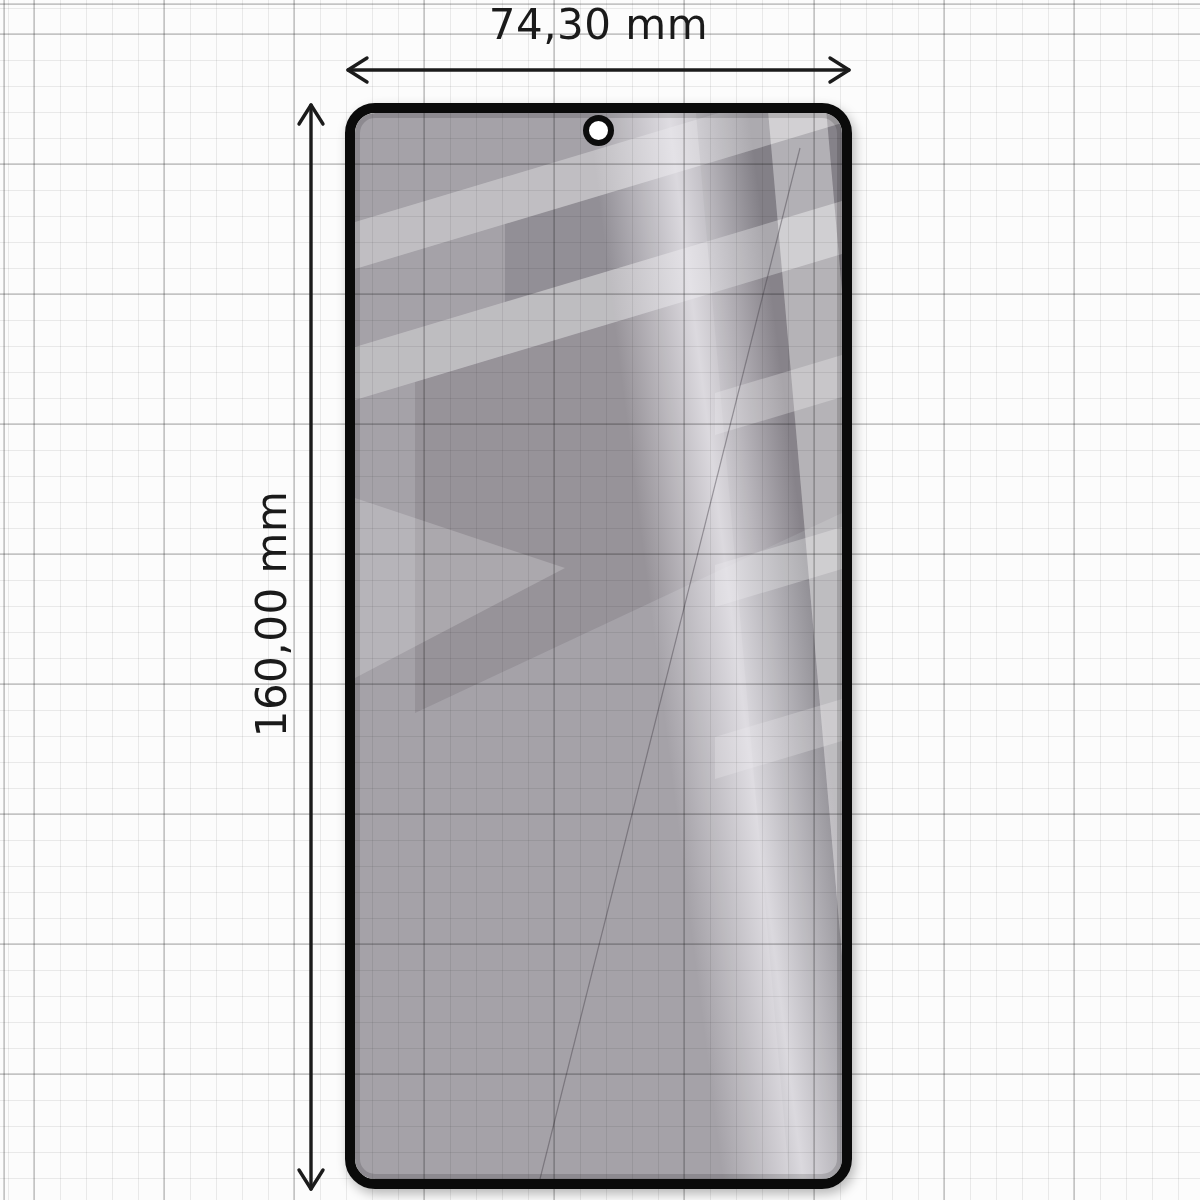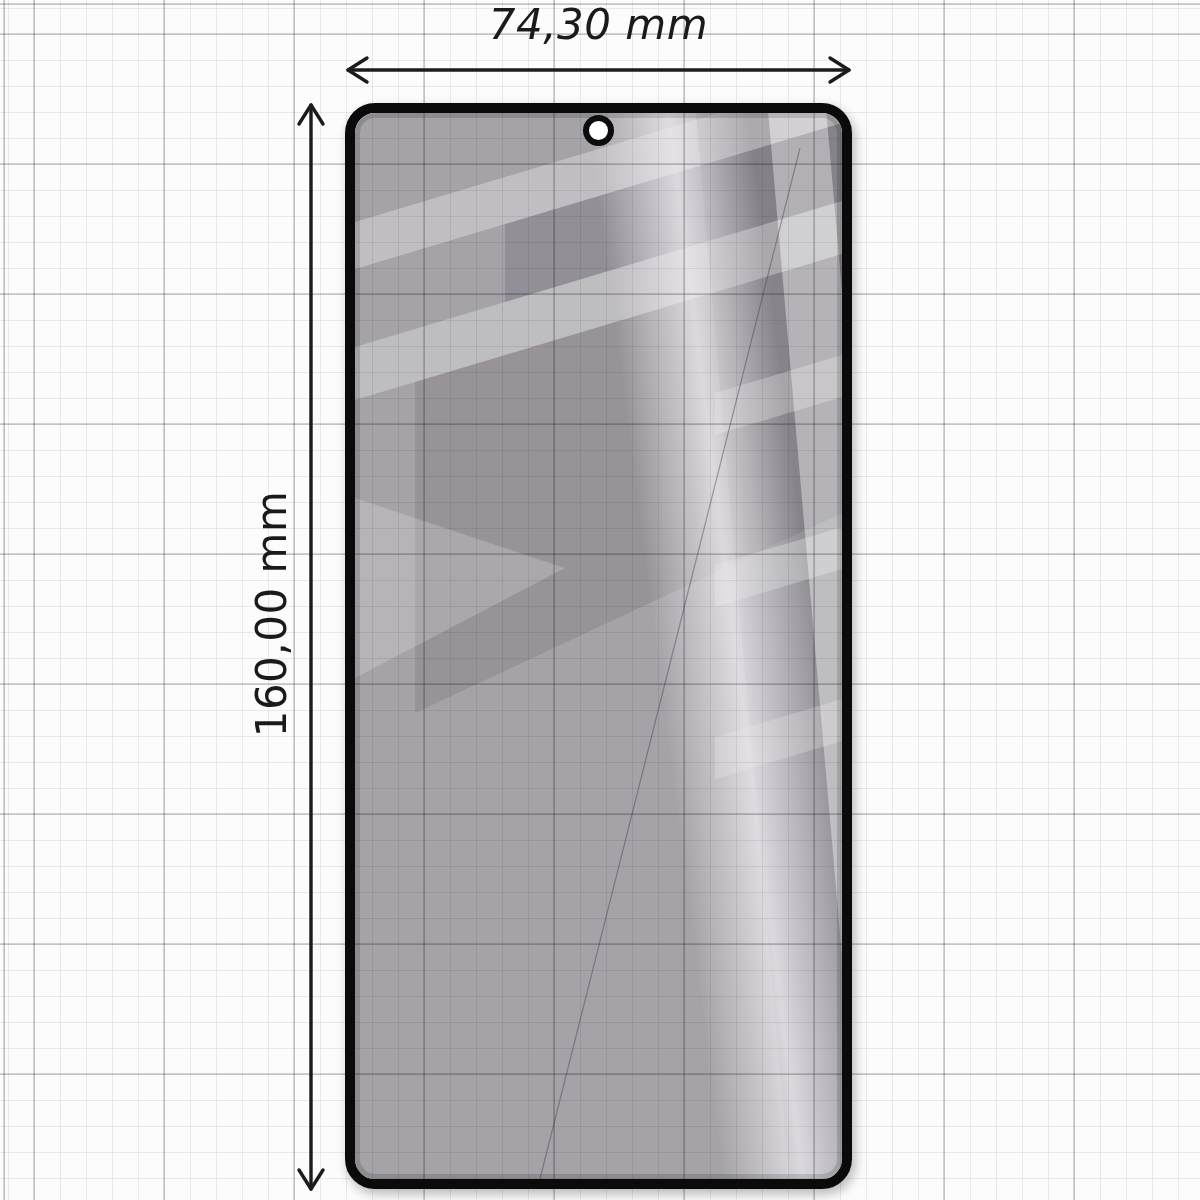--- a/index.html
+++ b/index.html
@@ -28,21 +28,21 @@
   .camera-hole{
     position:absolute;left:228px;top:2px;width:31px;height:31px;
     box-sizing:border-box;border:6px solid #0c0c0c;border-radius:50%;
     background:#ffffff;z-index:5;
   }
   .dim-arrow{position:absolute;}
   .dim-label{
     position:absolute;color:#1a1a1a;font-size:42px;font-weight:500;
     letter-spacing:0.5px;line-height:1.1;text-align:center;white-space:nowrap;
   }
-  .dim-label.width{left:345px;top:2px;width:507px;height:50px;font-style:italic;}
+  .dim-label.width{left:345px;top:2px;width:507px;height:50px;}
   .dim-label.height{
     left:112px;top:591px;width:320px;height:46px;
     transform:rotate(-90deg);transform-origin:center center;
   }
 </style>
 </head>
 <body>
 
 <div class="canvas">
 

